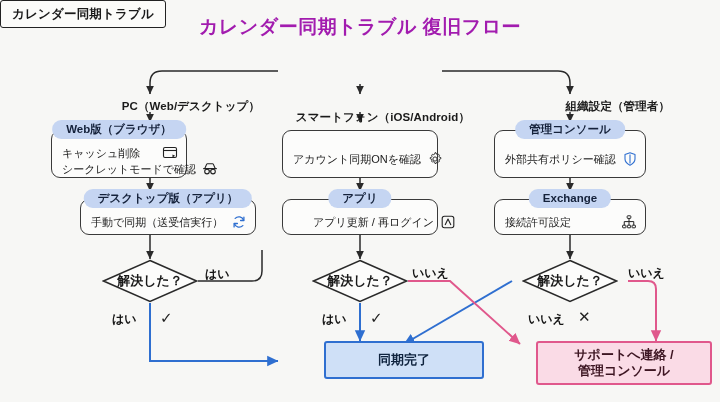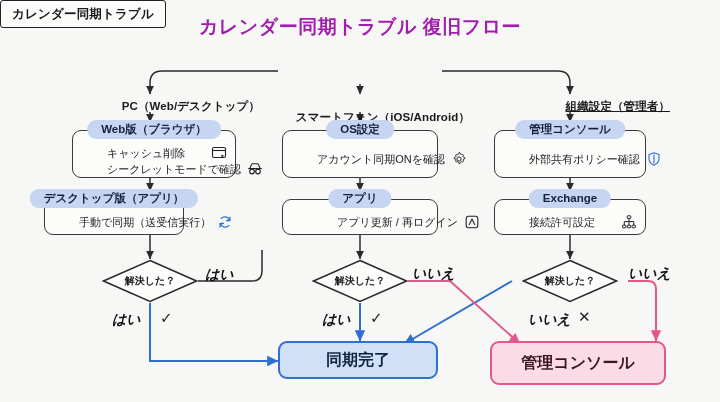--- a/index.html
+++ b/index.html
@@ -38,44 +38,45 @@
     top:-11px;
     background:#c5d5f2;border-radius:9px;
     font-size:11.5px;font-weight:700;color:#14213a;
     padding:2px 14px;white-space:nowrap;line-height:15px;
   }
   .card-body{
     padding-top:14px;padding-left:10px;padding-right:8px;
     font-size:11px;line-height:16px;color:#1b1b1b;
   }
   .body-row{display:flex;align-items:center;justify-content:space-between;gap:6px;white-space:nowrap;}
-  .body-row .txt{flex:0 0 auto;margin-left:24px;}
+  .body-row .txt{flex:0 0 auto;}
   .ic{flex:0 0 auto;width:16px;height:16px;display:inline-block;}
   .ic svg{display:block;width:16px;height:16px;}
 
   
   .diamond{position:absolute;}
   .diamond .dtext{
     position:absolute;left:0;top:0;width:100%;height:100%;
     display:flex;align-items:center;justify-content:center;
-    font-size:10px;font-weight:600;white-space:nowrap;
-  }
-
-  
-  .elabel{position:absolute;font-size:14px;font-weight:600;white-space:nowrap;color:#141414;font-style:italic;}
+    font-size:13px;font-weight:600;white-space:nowrap;
+  }
+
+  
+  .elabel{position:absolute;font-size:12px;font-weight:600;white-space:nowrap;color:#141414;}
 
   
   .mark{position:absolute;font-size:15px;line-height:1;color:#222;}
 
   
   .term{
     position:absolute;box-sizing:border-box;
     display:flex;align-items:center;justify-content:center;text-align:center;
-    font-size:16px;font-weight:700;border-radius:9px;
+    font-size:13px;font-weight:700;border-radius:3px;
     line-height:16px;
+    margin-left:46px;
   }
   .term-ok{
     background:#cfe0f7;border:2px solid #2f6fd0;color:#10243f;
   }
   .term-ng{
     background:#fadbe6;border:2px solid #e0588c;color:#3d1522;
   }
 
   .title{
     position:absolute;left:0;top:14px;width:720px;text-align:center;
@@ -141,23 +142,23 @@
       <path d="M628,281 L648,281 Q656,281 656,289 L656,341" marker-end="url(#apk)"></path>
     </g>
   </svg>
 
   <div class="root-box">
     <span>カレンダー同期トラブル</span>
   </div>
 
   <div class="col-caption" style="left:40px;top:99px;width:220px;">PC（Web/デスクトップ）</div>
   <div class="col-caption" style="left:250px;top:110px;width:220px;">スマートフォン（iOS/Android）</div>
-  <div class="col-caption" style="left:470px;top:99px;width:200px;text-decoration:underline;">組織設定（管理者）</div>
-
-  <div class="card" style="left:72px;top:130px;width:164px;height:48px;">
+  <div class="col-caption" style="left:470px;top:99px;width:200px;">組織設定（管理者）</div>
+
+  <div class="card" style="left:51px;top:130px;width:136px;height:48px;">
     <div class="card-head">Web版（ブラウザ）</div>
     <div class="card-body">
       <div class="body-row">
         <span class="txt">キャッシュ削除</span>
         <span class="ic">
           <svg viewBox="0 0 16 16">
               <rect x="1.5" y="2.5" width="13" height="10" rx="1.5" fill="none" stroke="#222" stroke-width="1.1"></rect>
               <path d="M1.5,5.5 H14.5" stroke="#222" stroke-width="1.1"></path>
               <path d="M10.5,9.5 l2.6,1.2 -1.1,.45 .9,1.5 -.8,.45 -.9,-1.5 -.8,.9z" fill="#222"></path>
             </svg>
@@ -171,39 +172,38 @@
               <path d="M1.6,7.6 H14.4" stroke="#222" stroke-width="1.1" stroke-linecap="round"></path>
               <circle cx="5" cy="10.6" r="2.3" fill="none" stroke="#222" stroke-width="1.1"></circle>
               <circle cx="11" cy="10.6" r="2.3" fill="none" stroke="#222" stroke-width="1.1"></circle>
               <path d="M7.3,10.2 Q8,9.7 8.7,10.2" fill="none" stroke="#222" stroke-width="1.1"></path>
             </svg>
         </span>
       </div>
     </div>
   </div>
 
-  <div class="card" style="left:44px;top:199px;width:140px;height:36px;">
+  <div class="card" style="left:80px;top:199px;width:176px;height:36px;">
     <div class="card-head">デスクトップ版（アプリ）</div>
     <div class="card-body">
       <div class="body-row">
         <span class="txt">手動で同期（送受信実行）</span>
         <span class="ic">
           <svg viewBox="0 0 16 16">
               <path d="M12.6,6.2 A5,5 0 0 0 4.2,4.4" fill="none" stroke="#2f6fd0" stroke-width="1.3" stroke-linecap="round"></path>
               <path d="M3.4,9.8 A5,5 0 0 0 11.8,11.6" fill="none" stroke="#2f6fd0" stroke-width="1.3" stroke-linecap="round"></path>
               <path d="M12.9,3.1 L12.9,6.5 L9.6,6.5" fill="none" stroke="#2f6fd0" stroke-width="1.3" stroke-linecap="round" stroke-linejoin="round"></path>
               <path d="M3.1,12.9 L3.1,9.5 L6.4,9.5" fill="none" stroke="#2f6fd0" stroke-width="1.3" stroke-linecap="round" stroke-linejoin="round"></path>
             </svg>
         </span>
       </div>
     </div>
   </div>
 
   <div class="card" style="left:282px;top:130px;width:156px;height:48px;">
-    <div class="card-head">OS設定</div>
     <div class="card-body" style="padding-top:20px;">
       <div class="body-row">
         <span class="txt">アカウント同期ONを確認</span>
         <span class="ic">
           <svg viewBox="0 0 16 16">
               <path d="M8,1.6 l1.1,.28 .33,1.25 .95,.55 1.24,-.37 .8,.8 -.37,1.24 .55,.95 1.25,.33 0,1.13 -1.25,.33 -.55,.95 .37,1.24 -.8,.8 -1.24,-.37 -.95,.55 -.33,1.25 -1.13,0 -.33,-1.25 -.95,-.55 -1.24,.37 -.8,-.8 .37,-1.24 -.55,-.95 -1.25,-.33 0,-1.13 1.25,-.33 .55,-.95 -.37,-1.24 .8,-.8 1.24,.37 .95,-.55 .33,-1.25z" fill="none" stroke="#333" stroke-width="1"></path>
               <circle cx="8" cy="8" r="2.1" fill="none" stroke="#333" stroke-width="1"></circle>
             </svg>
         </span>
       </div>
@@ -286,16 +286,17 @@
   </div>
   <div class="elabel" style="left:628px;top:265px;">いいえ</div>
   <div class="elabel" style="left:528px;top:311px;">いいえ</div>
   <div class="mark" style="left:578px;top:309px;">✕</div>
 
   <div class="term term-ok" style="left:278px;top:341px;width:160px;height:38px;">
     <span>同期完了</span>
   </div>
 
   <div class="term term-ng" style="left:490px;top:341px;width:176px;height:44px;flex-direction:column;">
+    <span>サポートへ連絡 /</span>
     <span>管理コンソール</span>
   </div>
 
 </div>
 
 </body></html>

